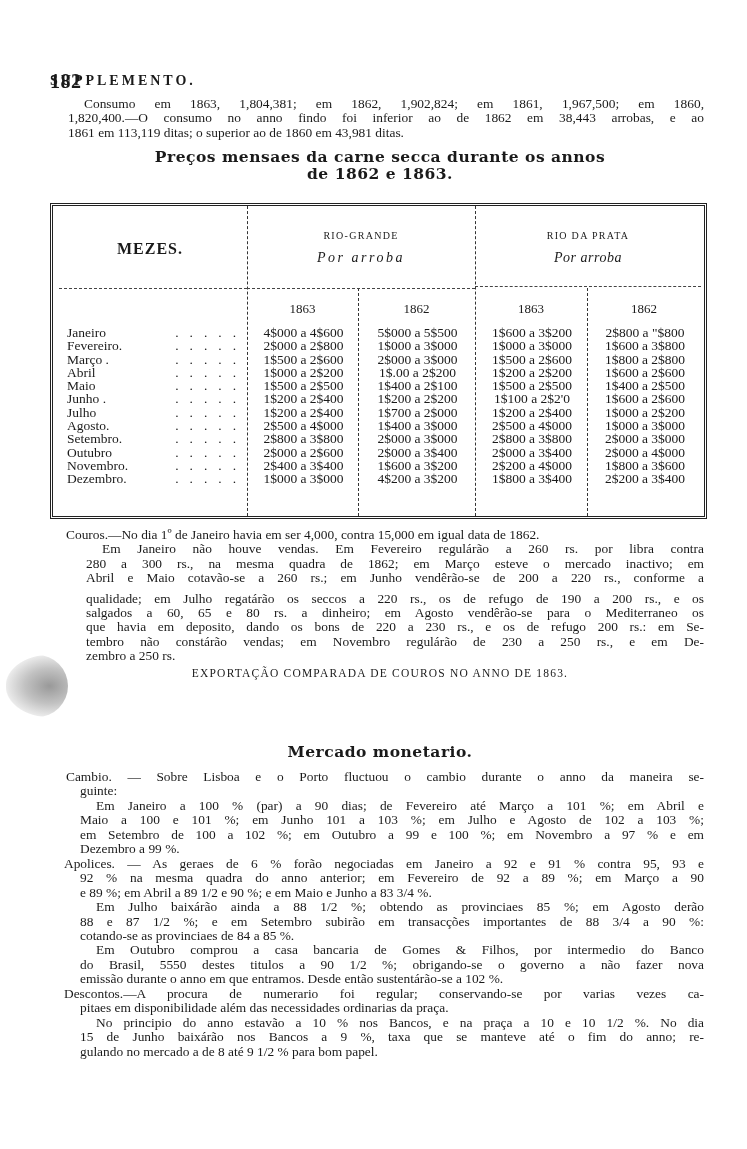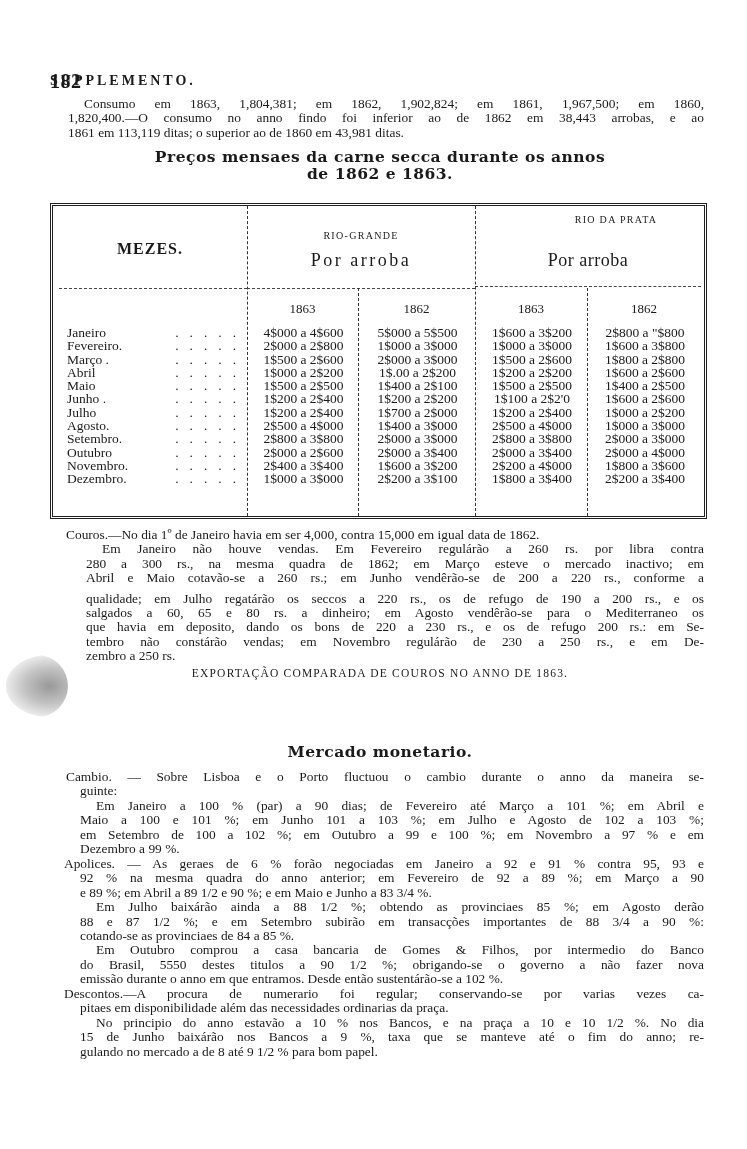--- a/index.html
+++ b/index.html
@@ -38,21 +38,21 @@
   .table-box {
     position: absolute; left: 50px; top: 203px; width: 657px; height: 316px;
     border: 3px double #222; box-sizing: border-box;
   }
   .tbl { position: absolute; left: 0; top: 0; width: 100%; height: 100%; }
   .vline { position: absolute; top: 0; bottom: 0; border-left: 1px dashed #333; }
   .hline { position: absolute; border-top: 1px dashed #444; }
   .cell { position: absolute; text-align: center; }
   .hdr-mezes { font-weight: bold; font-size: 16px; letter-spacing: 1px; font-family: Liberation Serif, serif; }
   .hdr-region { font-size: 10px; letter-spacing: 1.3px; }
-  .hdr-unit { font-size: 18px; letter-spacing: 2.5px; }
+  .hdr-unit { font-style: italic; font-size: 14px; letter-spacing: 2.5px; }
   .hdr-unit.tight { letter-spacing: 0.5px; }
   .hdr-year { font-size: 13px; }
   .month-list { position: absolute; left: 14px; top: 120px; width: 180px; }
   .month-row { height: 13.3px; font-size: 13.5px; line-height: 13.3px; white-space: nowrap; position: relative; }
   .month-row .dots { position: absolute; right: 0; top: 0; letter-spacing: 11px; }
   .val-col { position: absolute; top: 120px; }
   .val-row { height: 13.3px; font-size: 13.5px; line-height: 13.3px; white-space: nowrap; text-align: center; }
 
   .smudge {
     position: absolute; left: 6px; top: 655px; width: 62px; height: 62px;
@@ -89,21 +89,21 @@
       <div class="vline" style="left:305px; top:82px;"></div>
       <div class="vline" style="left:534px; top:82px;"></div>
       <div class="hline" style="left:6px; width:188px; top:82px;"></div>
       <div class="hline" style="left:194px; width:228px; top:82px;"></div>
       <div class="hline" style="left:422px; width:226px; top:80px;"></div>
 
       <div class="cell hdr-mezes" style="left:0; width:194px; top:34px;">MEZES.</div>
 
       <div class="cell hdr-region" style="left:194px; width:228px; top:24px;">RIO-GRANDE</div>
       <div class="cell hdr-unit" style="left:194px; width:228px; top:44px;">Por arroba</div>
-      <div class="cell hdr-region" style="left:422px; width:226px; top:8px;padding-left:28px;">RIO DA PRATA</div>
+      <div class="cell hdr-region" style="left:422px; width:226px; top:24px;">RIO DA PRATA</div>
       <div class="cell hdr-unit tight" style="left:422px; width:226px; top:44px;">Por arroba</div>
 
       <div class="cell hdr-year" style="left:194px; width:111px; top:95px;">1863</div>
       <div class="cell hdr-year" style="left:305px; width:117px; top:95px;">1862</div>
       <div class="cell hdr-year" style="left:422px; width:112px; top:95px;">1863</div>
       <div class="cell hdr-year" style="left:534px; width:114px; top:95px;">1862</div>
 
       <div class="month-list" id="month-list">
           <div class="month-row"><span>Janeiro</span><span class="dots">.....</span></div>
           <div class="month-row"><span>Fevereiro.</span><span class="dots">.....</span></div>
@@ -137,21 +137,21 @@
           <div class="val-row">1$000 a 3$000</div>
           <div class="val-row">2$000 a 3$000</div>
           <div class="val-row">1$.00 a 2$200</div>
           <div class="val-row">1$400 a 2$100</div>
           <div class="val-row">1$200 a 2$200</div>
           <div class="val-row">1$700 a 2$000</div>
           <div class="val-row">1$400 a 3$000</div>
           <div class="val-row">2$000 a 3$000</div>
           <div class="val-row">2$000 a 3$400</div>
           <div class="val-row">1$600 a 3$200</div>
-          <div class="val-row">2$200 a 3$100</div>
+          <div class="val-row">4$200 a 3$200</div>
         </div>
       <div class="val-col" style="left:424px; width:110px;">
           <div class="val-row">1$600 a 3$200</div>
           <div class="val-row">1$000 a 3$000</div>
           <div class="val-row">1$500 a 2$600</div>
           <div class="val-row">1$200 a 2$200</div>
           <div class="val-row">1$500 a 2$500</div>
           <div class="val-row">1$100 a 2$2'0</div>
           <div class="val-row">1$200 a 2$400</div>
           <div class="val-row">2$500 a 4$000</div>

